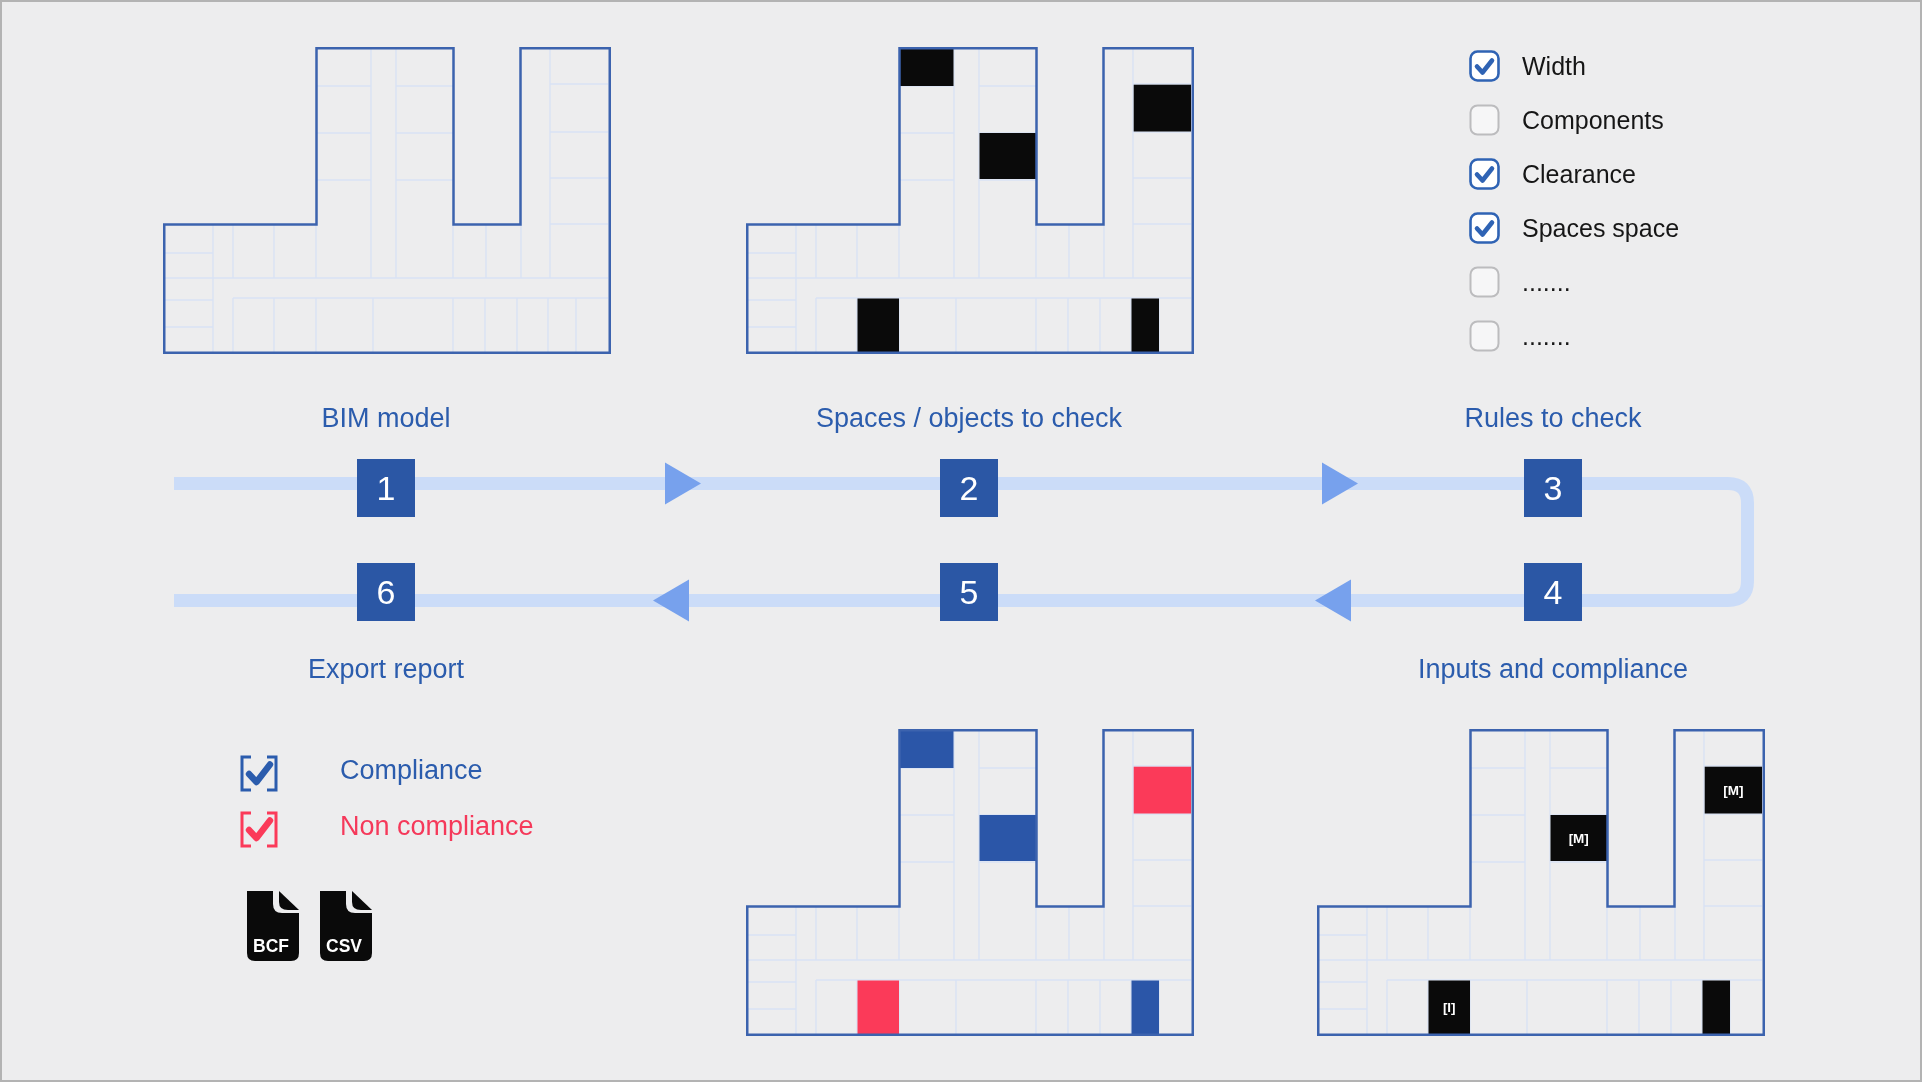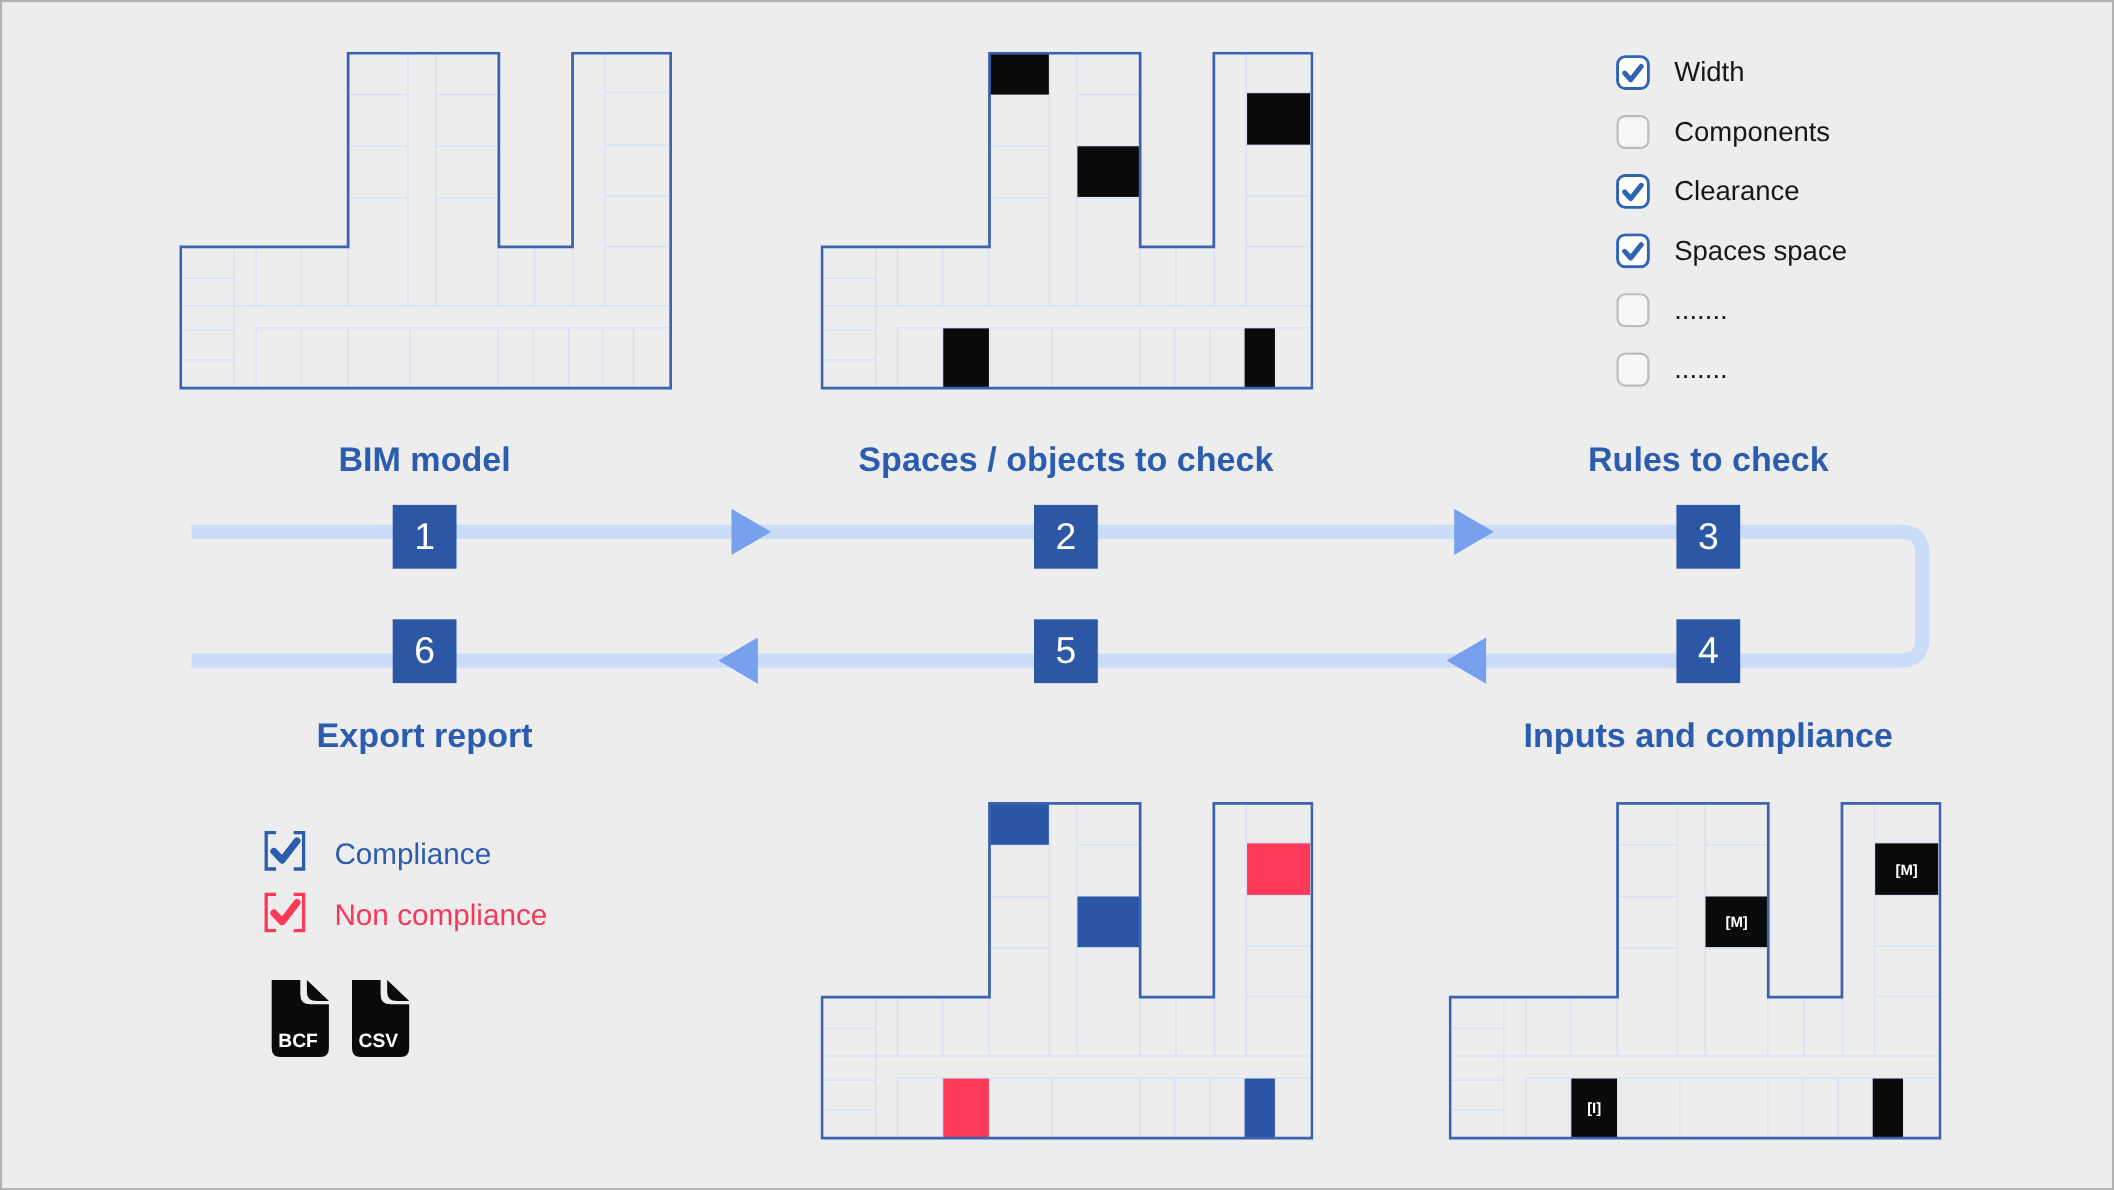--- a/index.html
+++ b/index.html
@@ -16,28 +16,28 @@
   }
   svg.flow{position:absolute;left:0;top:0;width:1918px;height:1078px;}
   svg.plan{position:absolute;width:448px;height:308px;}
   .step-box{
     position:absolute;width:58px;height:58px;background:var(--stepbox);
     color:#fff;font-size:34px;font-weight:400;display:flex;
     align-items:center;justify-content:center;
   }
   .step-title{
     position:absolute;width:560px;text-align:center;
-    font-size:31px;font-weight:700;color:var(--title);line-height:30px;
+    font-size:27px;font-weight:400;color:var(--title);line-height:30px;
   }
   .rules-panel{position:absolute;left:1443px;top:48px;}
   .rule-row{display:flex;align-items:center;height:32px;margin-bottom:22px;padding-left:24px;}
   .rule-row svg{flex:0 0 auto;display:block;}
   .rule-label{margin-left:22px;font-size:25px;color:var(--labeltext);white-space:nowrap;}
   .legend{position:absolute;left:237px;top:753px;}
-  .legend-row{display:flex;align-items:flex-end;height:37px;margin-bottom:19px;}
+  .legend-row{display:flex;align-items:flex-start;height:37px;margin-bottom:19px;gap:36px;}
   .legend-label{margin-left:25px;font-size:27px;white-space:nowrap;}
   .legend-label.compliance{color:var(--title);}
   .legend-label.non_compliance{color:var(--redtext);}
   .file-icons{position:absolute;left:238px;top:888px;display:flex;gap:13px;}
 </style>
 </head>
 <body>
 
 <div class="canvas">
 

